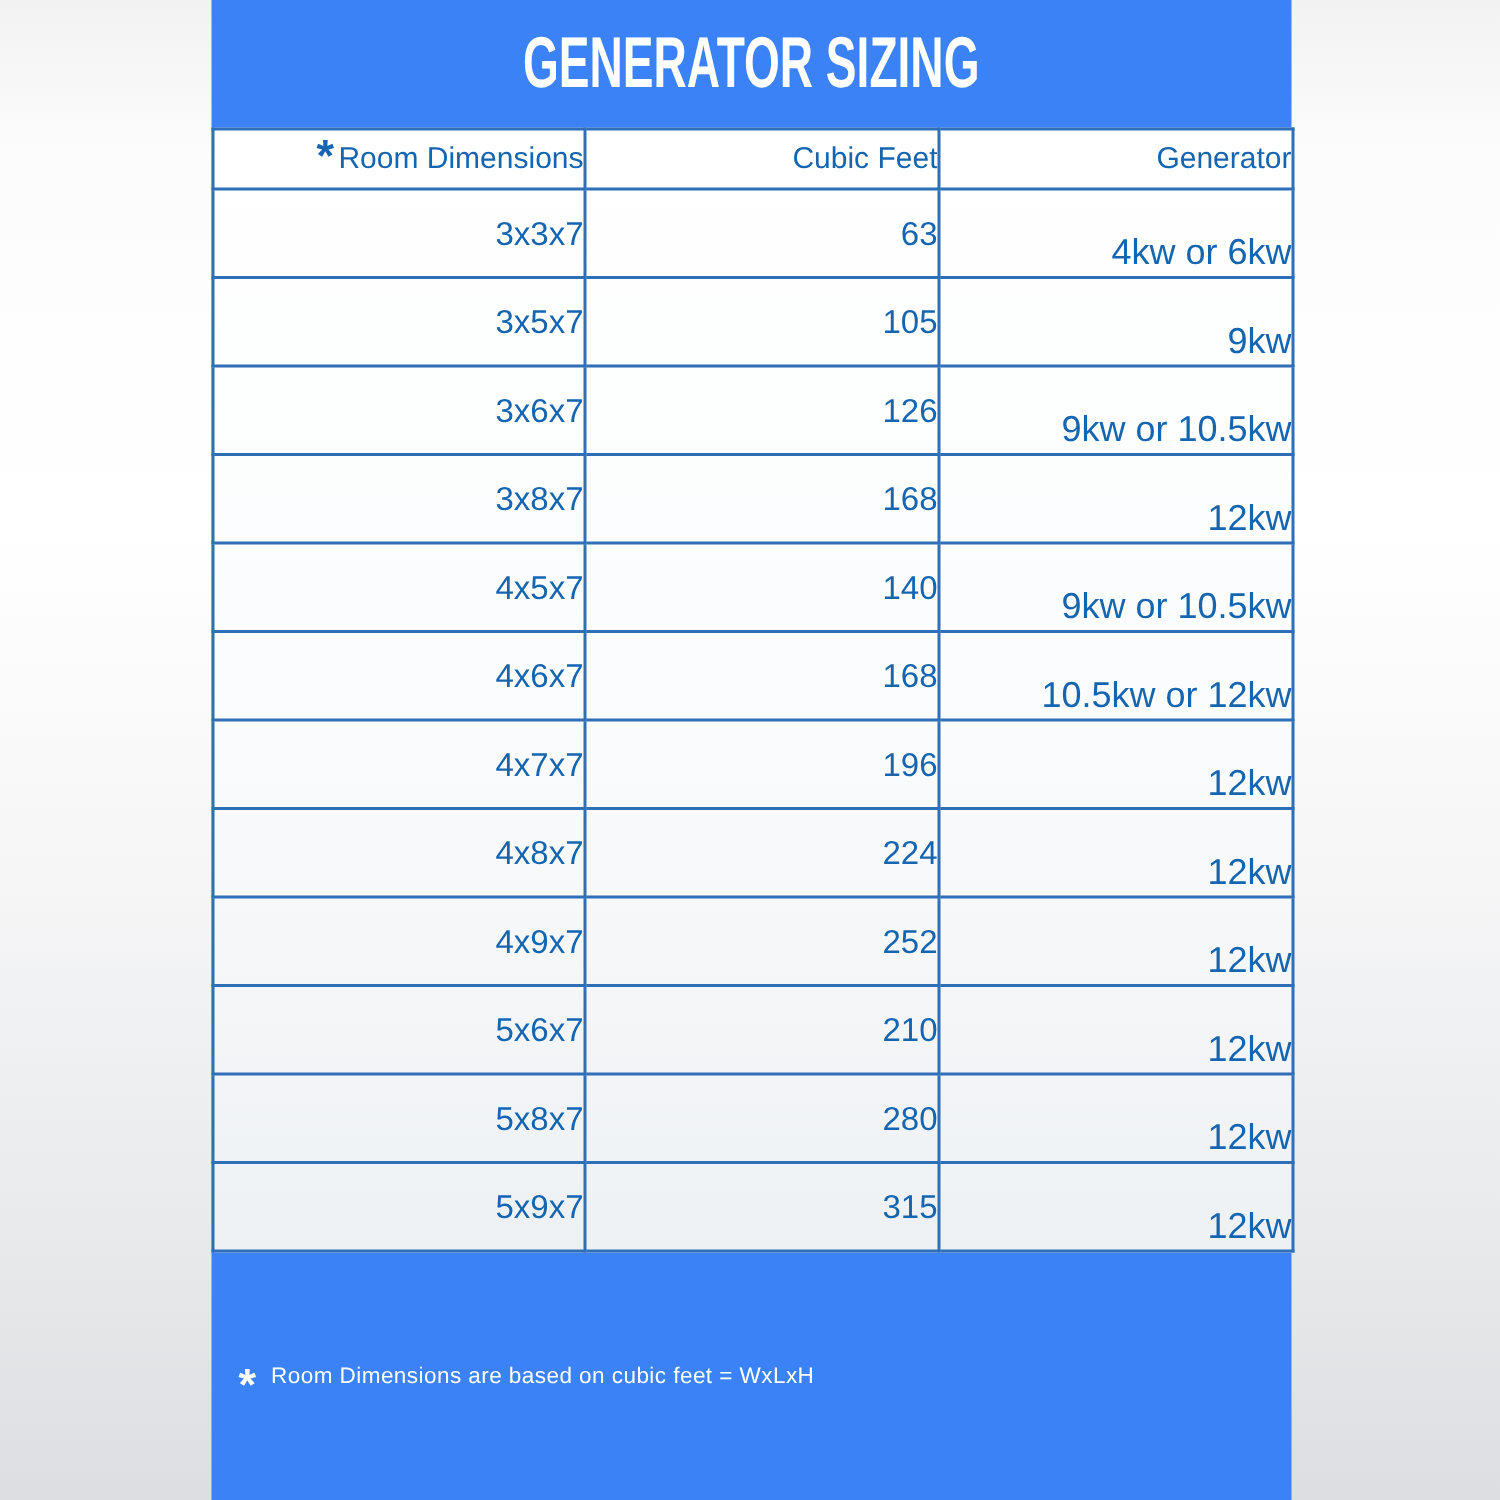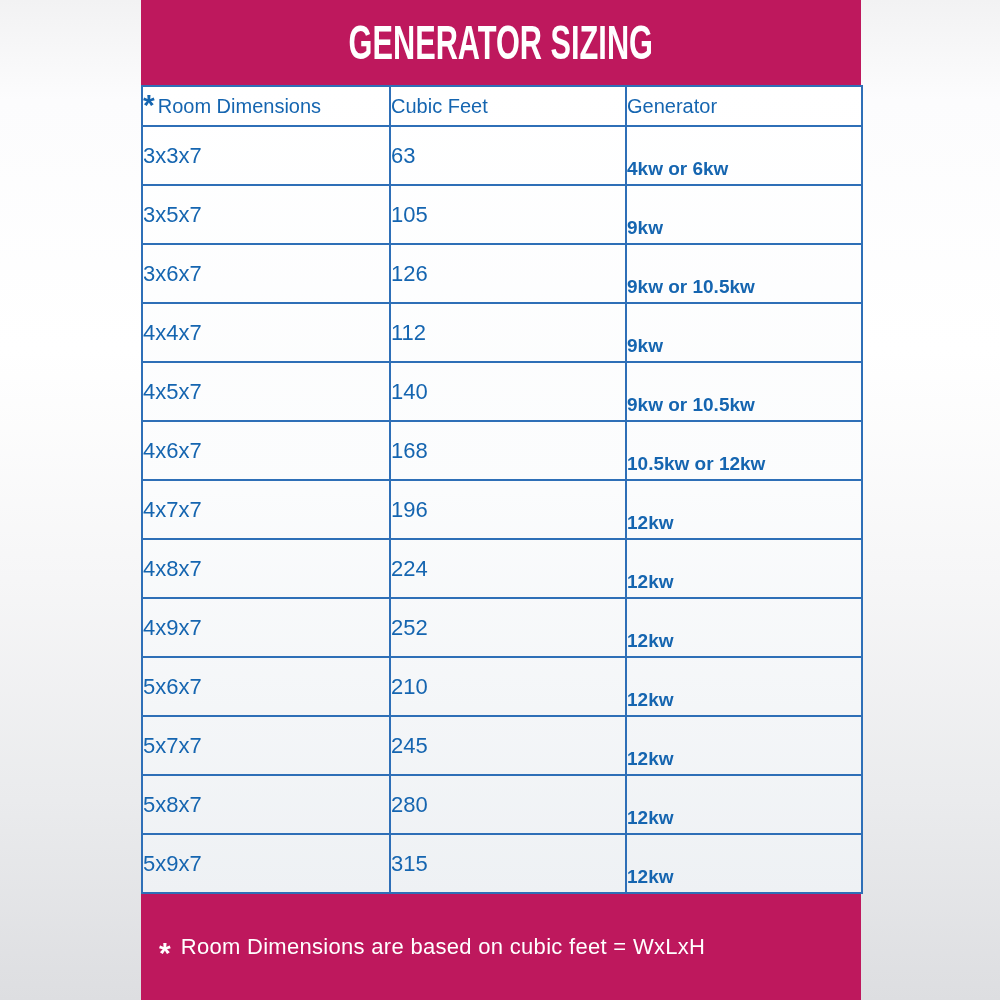--- a/index.html
+++ b/index.html
@@ -9,21 +9,21 @@
     background: linear-gradient(180deg, #f2f2f3 0%, #fcfcfd 10%, #ffffff 35%, #f6f6f7 58%, #eaebed 80%, #dddee1 100%);
     position: relative;
     overflow: hidden;
   }
   .panel {
     position: absolute;
     left: 141px;
     top: 0;
     width: 720px;
     height: 1000px;
-    background: #be185d;
+    background: #3b82f6;
     display: flex;
     flex-direction: column;
   }
   .title-band {
     height: 85px;
     display: flex;
     align-items: center;
     justify-content: center;
     flex: 0 0 auto;
   }
@@ -38,39 +38,38 @@
   }
   table.sizing-table {
     width: 720px;
     border-collapse: collapse;
     table-layout: fixed;
     flex: 0 0 auto;
     background: linear-gradient(180deg, #ffffff 0%, #fbfcfd 50%, #eef1f4 100%);
   }
   .sizing-table th, .sizing-table td {
     border: 2px solid #2e6fb7;
-    text-align: left;
+    text-align: right;
     color: #1565b0;
     overflow: hidden;
     white-space: nowrap;
   }
   .sizing-table th {
     height: 38px;
     font-size: 20px;
     font-weight: normal;
   }
   .sizing-table td {
     height: 43px;
     font-size: 22px;
   }
   .sizing-table td.c3 {
     height: 31px;
     padding-top: 26px;
-    font-size: 19px;
-    font-weight: bold;
+    font-size: 24px;
   }
   th .ast {
     font-size: 30px;
     font-weight: bold;
     margin-right: 3px;
     vertical-align: -2px;
     line-height: 0;
   }
   .footer-band {
     flex: 1 1 auto;
@@ -81,21 +80,21 @@
   }
   .foot-ast {
     font-size: 30px;
     font-weight: bold;
     position: relative;
     top: 6px;
     margin-right: 10px;
     line-height: 0;
   }
   .foot-text {
-    font-size: 22px;
+    font-size: 15px;
     letter-spacing: 0.3px;
   }
 </style>
 </head>
 <body>
 
 <div class="panel">
 
   <div class="title-band">
     <span class="title">GENERATOR SIZING</span>
@@ -124,23 +123,23 @@
           <td class="c1">3x5x7</td>
           <td class="c2">105</td>
           <td class="c3">9kw</td>
         </tr>
         <tr>
           <td class="c1">3x6x7</td>
           <td class="c2">126</td>
           <td class="c3">9kw or 10.5kw</td>
         </tr>
         <tr>
-          <td class="c1">4x4x7</td>
-          <td class="c2">112</td>
-          <td class="c3">9kw</td>
+          <td class="c1">3x8x7</td>
+          <td class="c2">168</td>
+          <td class="c3">12kw</td>
         </tr>
         <tr>
           <td class="c1">4x5x7</td>
           <td class="c2">140</td>
           <td class="c3">9kw or 10.5kw</td>
         </tr>
         <tr>
           <td class="c1">4x6x7</td>
           <td class="c2">168</td>
           <td class="c3">10.5kw or 12kw</td>
@@ -159,25 +158,20 @@
           <td class="c1">4x9x7</td>
           <td class="c2">252</td>
           <td class="c3">12kw</td>
         </tr>
         <tr>
           <td class="c1">5x6x7</td>
           <td class="c2">210</td>
           <td class="c3">12kw</td>
         </tr>
         <tr>
-          <td class="c1">5x7x7</td>
-          <td class="c2">245</td>
-          <td class="c3">12kw</td>
-        </tr>
-        <tr>
           <td class="c1">5x8x7</td>
           <td class="c2">280</td>
           <td class="c3">12kw</td>
         </tr>
         <tr>
           <td class="c1">5x9x7</td>
           <td class="c2">315</td>
           <td class="c3">12kw</td>
         </tr>
     </tbody>

